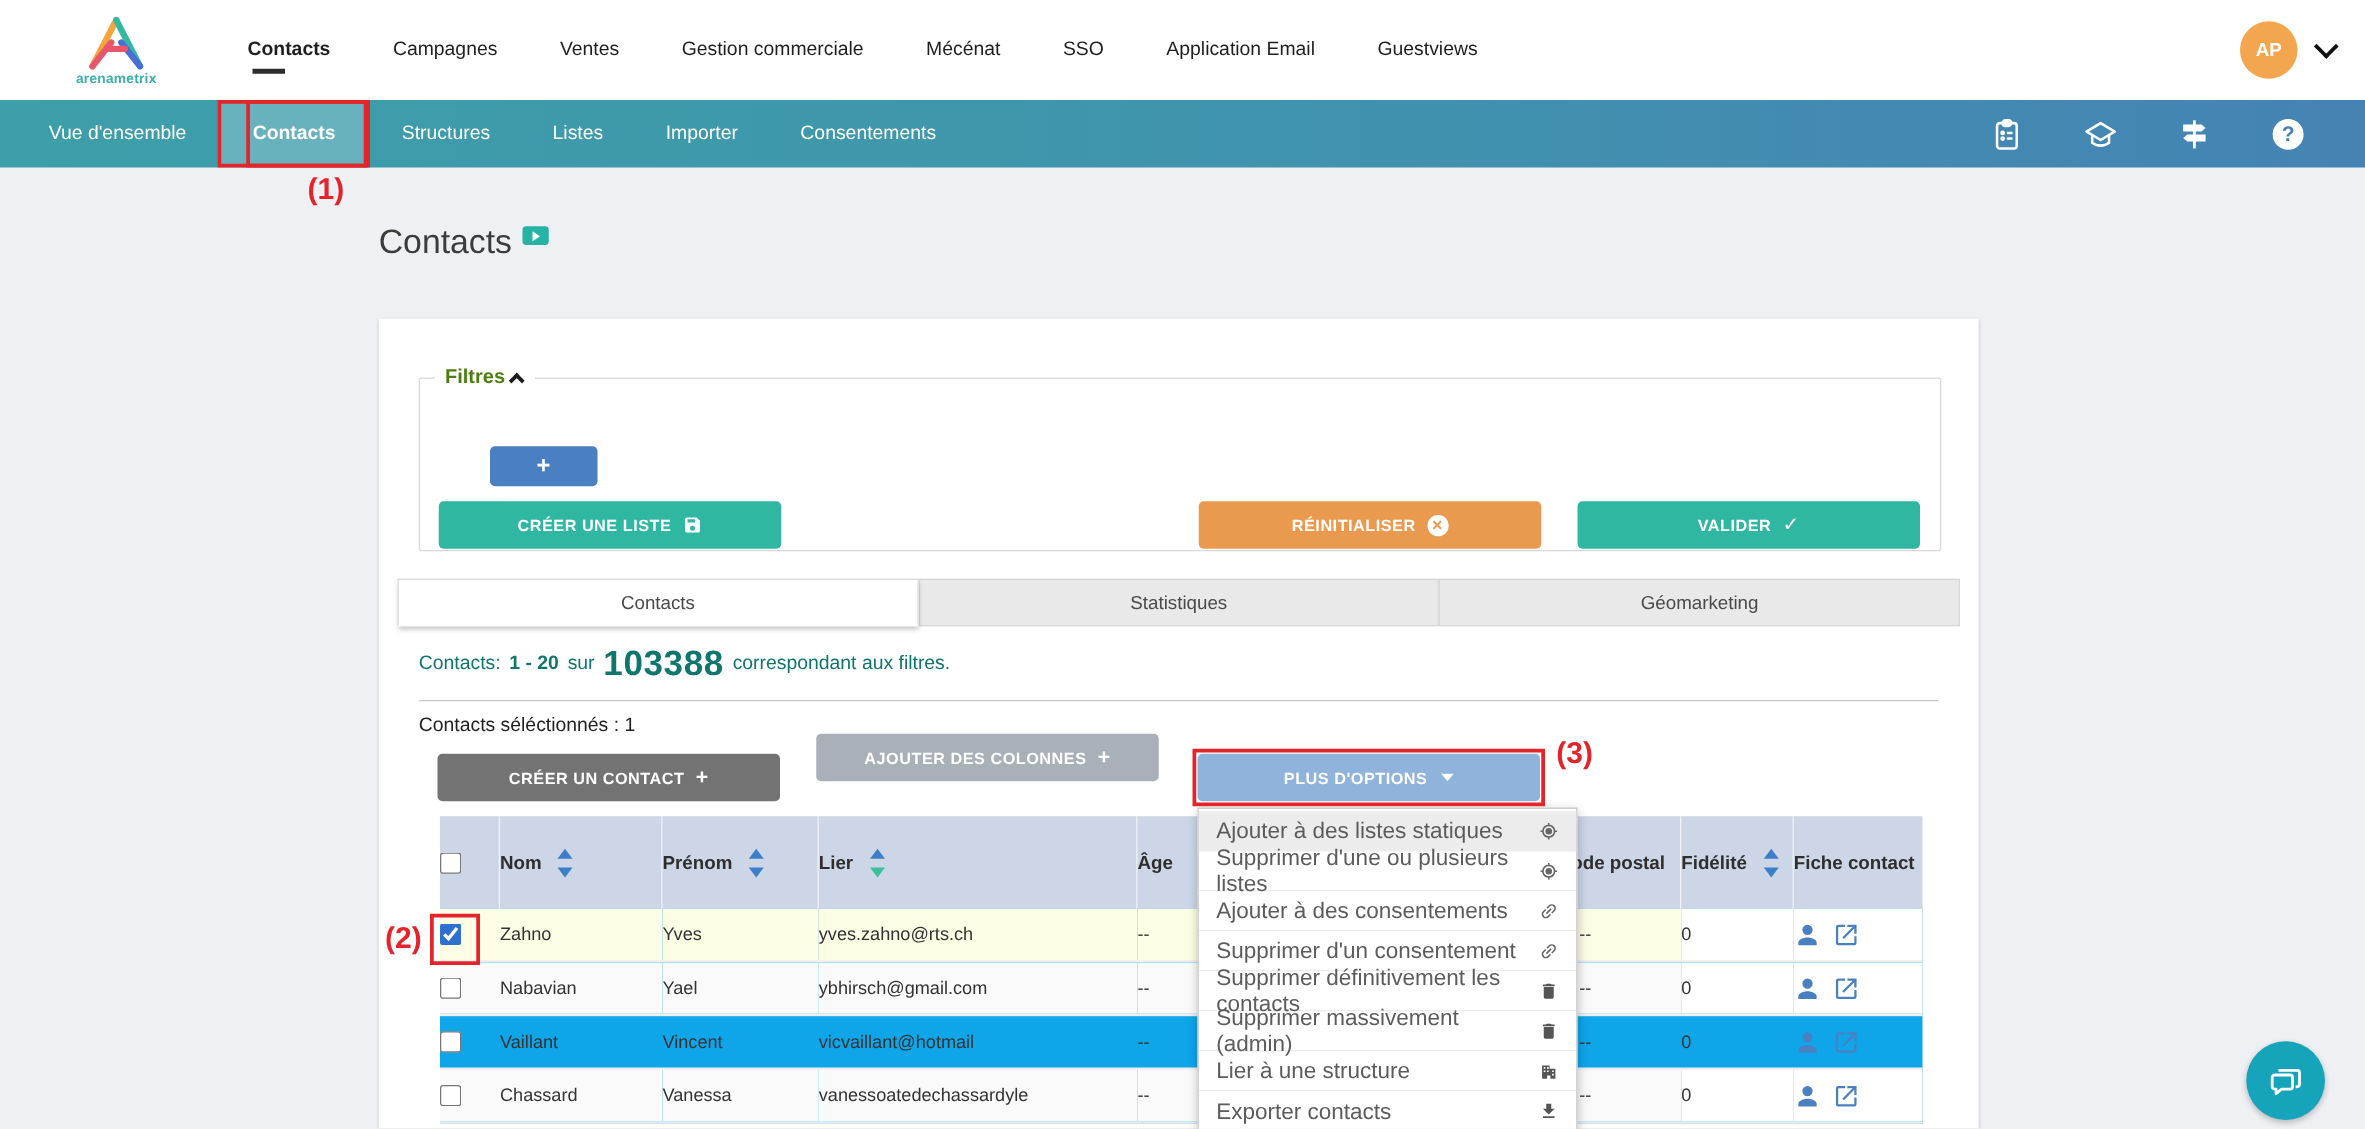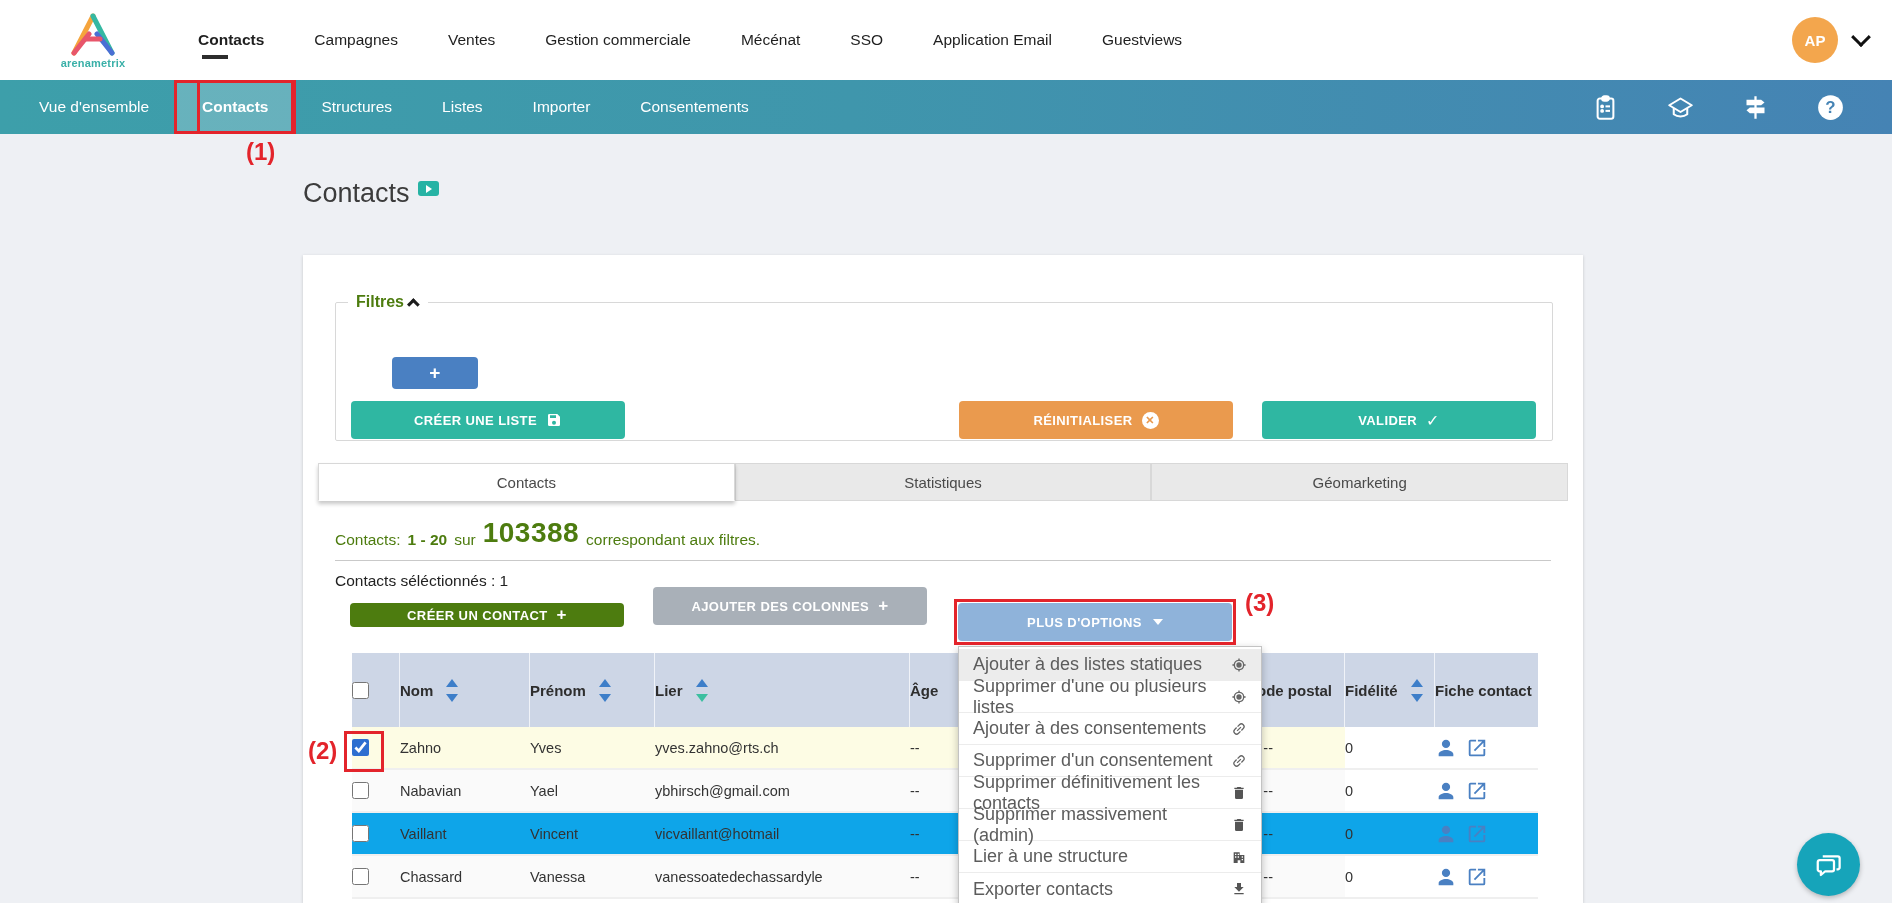--- a/index.html
+++ b/index.html
@@ -52,28 +52,28 @@
   .icon-circle-x { width:17px; height:17px; border-radius:50%; background:#fff; color:#ea9a4e; display:flex; align-items:center; justify-content:center; font-size:11px; font-weight:bold; }
   .check-glyph { font-size:16px; font-weight:normal; }
   .btn .svg-ico { width:16px; height:16px; }
 
   
   .tabs { position:absolute; left:15px; top:208px; width:1250px; height:38px; display:flex; }
   .tab { flex:1; background:#e9e9e9; border:1px solid #d8d8d8; display:flex; align-items:center; justify-content:center; font-size:15px; color:#4a4a4a; cursor:pointer; }
   .tab.active { background:#fff; border-bottom:1px solid #fff; box-shadow:0 3px 4px rgba(0,0,0,.22); z-index:2; }
 
   
-  .summary { position:absolute; left:32px; top:258px; display:flex; align-items:flex-end; gap:7px; font-size:15.5px; color:#4d7c0f; height:36px; }
+  .summary { position:absolute; left:32px; top:258px; display:flex; align-items:center; gap:7px; font-size:15.5px; color:#0f766e; height:36px; }
   .summary .rng { font-weight:bold; }
   .summary .total { font-weight:bold; font-size:28px; letter-spacing:.5px; }
   .card hr.sep { position:absolute; left:32px; top:305px; width:1216px; border:none; border-top:1px solid #c9c9c9; }
   .selection-line { position:absolute; left:32px; top:317px; font-size:15.5px; color:#222; }
 
   
-  .btn-create-contact { position:absolute; left:47px; top:348px; width:274px; height:24px; background:#4d7c0f; }
+  .btn-create-contact { position:absolute; left:47px; top:348px; width:274px; height:38px; background:#737373; }
   .btn-add-columns { position:absolute; left:350px; top:332px; width:274px; height:38px; background:#a9b0b8; }
   .btn-more-options { position:absolute; left:655px; top:348px; width:274px; height:38px; background:#8fb3da; }
   .plus-glyph { font-size:17px; font-weight:bold; }
   .caret-down-small { width:0; height:0; border-left:5px solid transparent; border-right:5px solid transparent; border-top:6px solid #fff; margin-left:2px; }
 
   
   .ctable { position:absolute; left:49px; top:398px; width:1186px; font-size:14.5px; color:#333; }
   .trow { display:flex; width:1186px; }
   .thead { background:#cdd6e6; height:74px; font-weight:bold; font-size:15px; color:#2e2e2e; }
   .cell { display:flex; align-items:center; }

